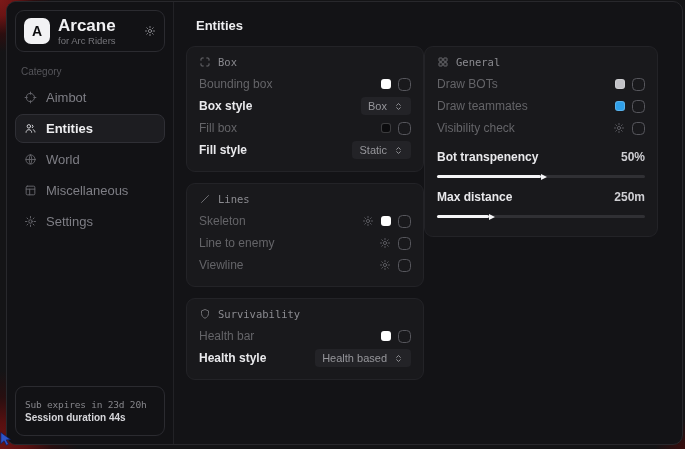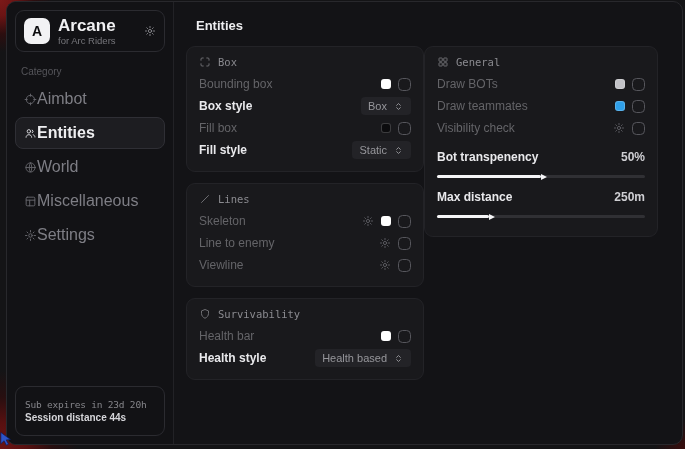--- a/index.html
+++ b/index.html
@@ -19,22 +19,22 @@
 
   
   .sidebar { width:167px; border-right:1px solid #222226; padding:8px; display:flex; flex-direction:column; background:#121215; }
   .brand { border:1px solid #2b2b30; border-radius:9px; padding:5px 8px; display:flex; align-items:center; gap:8px; min-height:38px; }
   .logo { width:26px; height:26px; border-radius:7px; background:#f2f2f4; color:#0c0c0e; font-weight:700; font-size:14px; display:flex; align-items:center; justify-content:center; flex:none; }
   .brand-text { line-height:1.15; }
   .brand-name { font-size:17px; font-weight:700; color:#f0f0f2; }
   .brand-sub { font-size:9.5px; color:#77777c; }
   .brand-gear { margin-left:auto; color:#8a8a8f; display:flex; cursor:pointer; }
   .category { font-size:10px; color:#55555a; margin:14px 6px 6px; }
-  .nav-item { display:flex; align-items:center; padding:6px 8px; border-radius:8px;
-    color:#7e7e85; font-size:16px; border:1px solid transparent; margin-bottom:2px; cursor:pointer; }
+  .nav-item { display:flex; align-items:center; gap:9px; padding:6px 8px; border-radius:8px;
+    color:#7e7e85; font-size:13px; border:1px solid transparent; margin-bottom:2px; cursor:pointer; }
   .nav-item .nicon { display:flex; color:#65656b; }
   .nav-item.selected { background:#1d1d21; border-color:#2f2f35; color:#eeeef0; font-weight:600; }
   .nav-item.selected .nicon { color:#d6d6da; }
   .side-footer { margin-top:auto; border:1px solid #2b2b30; border-radius:9px; padding:12px 9px; }
   .sub1 { font-family:"DejaVu Sans Mono", monospace; font-size:9.5px; color:#85858a; letter-spacing:-0.2px; }
   .sub2 { font-size:10px; color:#d6d6da; font-weight:600; margin-top:2px; }
 
   
   .main { flex:1; padding:12px 14px 0 12px; overflow:hidden; }
   .page-title { font-size:13px; font-weight:700; color:#eeeef0; margin:4px 0 13px 10px; }
@@ -136,21 +136,21 @@
                 <circle cx="12" cy="12" r="3.2"></circle>
                 <path d="M12 2.8v2.6M12 18.6v2.6M2.8 12h2.6M18.6 12h2.6M5.5 5.5l1.8 1.8M16.7 16.7l1.8 1.8M18.5 5.5l-1.8 1.8M7.3 16.7l-1.8 1.8"></path>
               </svg>
         </span>
         <span>Settings</span>
       </div>
     </nav>
 
     <div class="side-footer">
       <div class="sub1">Sub expires in 23d 20h</div>
-      <div class="sub2">Session distance 44s</div>
+      <div class="sub2">Session duration 44s</div>
     </div>
   </aside>
 
   <main class="main">
     <h1 class="page-title">Entities</h1>
 
     <div class="columns">
 
       <div class="col-left">
 

